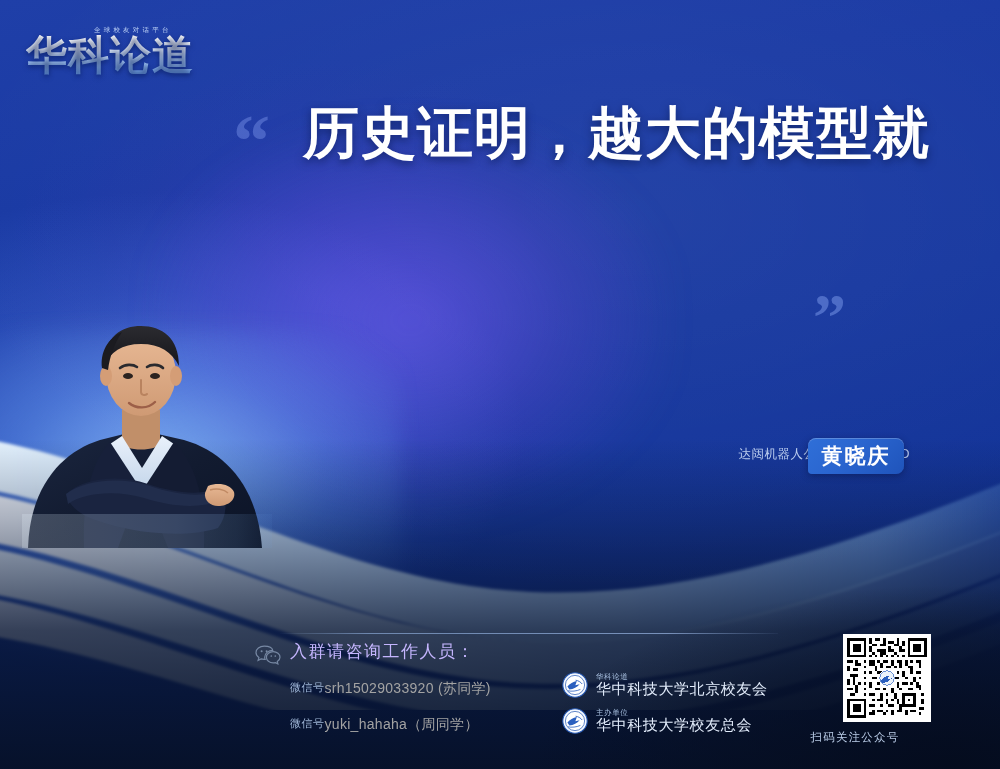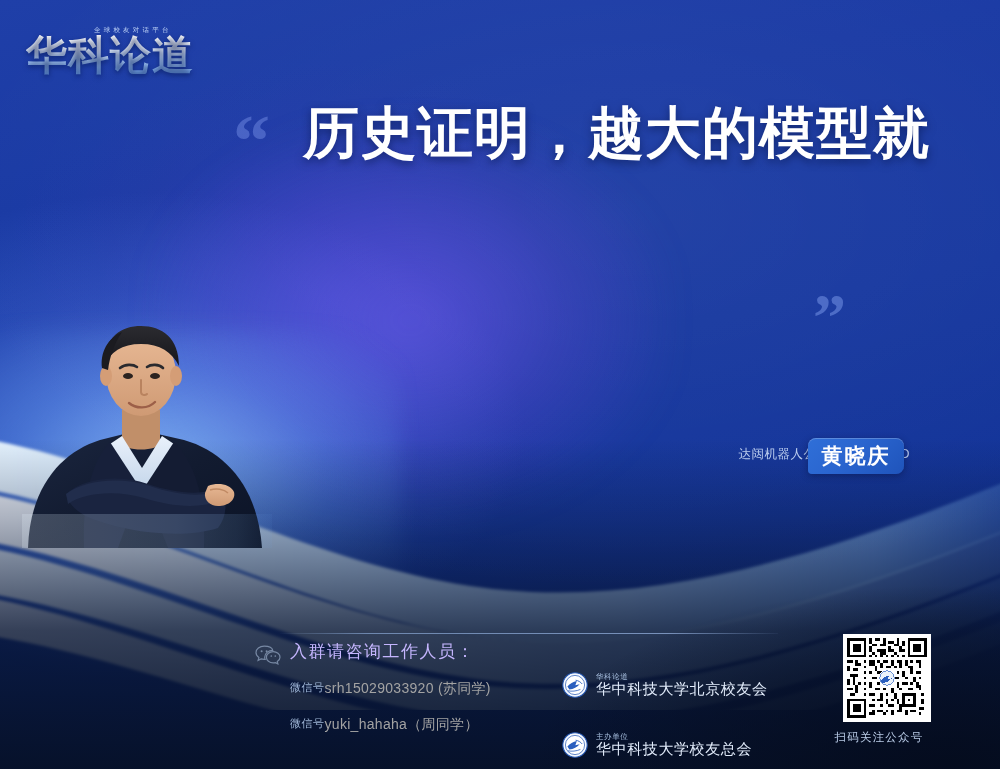--- a/index.html
+++ b/index.html
@@ -136,31 +136,31 @@
     font-family: "DejaVu Sans", sans-serif;
   }
   .contact-row { position: absolute; display: flex; align-items: flex-start; gap: 0; }
   .contact-row.r1 { left: 290px; top: 680px; }
   .contact-row.r2 { left: 290px; top: 716px; }
   .contact-label { font-size: 11px; color: #9fb6d6; letter-spacing: 0.5px; }
   .contact-value { font-size: 14px; color: #a3a3a3; letter-spacing: 0.3px; }
 
   .org { position: absolute; display: flex; align-items: center; gap: 8px; }
   .org.o1 { left: 562px; top: 672px; }
-  .org.o2 { left: 562px; top: 708px; margin-top: 24px; }
+  .org.o2 { left: 562px; top: 708px; }
   .org-seal { width: 26px; height: 26px; flex: 0 0 26px; }
   .org-text { display: flex; flex-direction: column; line-height: 1.05; }
   .org-kind { font-size: 7.5px; color: #aac2e2; letter-spacing: 0.6px; margin-bottom: 1px; }
   .org-name { font-size: 15px; color: #e2ecfb; letter-spacing: 0.6px; font-family: "DejaVu Sans", sans-serif; }
 
   
   .qr-box { position: absolute; left: 843px; top: 634px; width: 88px; height: 88px; background: #ffffff; padding: 4px; }
   .qr-box svg { display: block; }
   .qr-caption {
-    position: absolute; left: 820px; top: 730px; width: 118px; text-align: center;
+    position: absolute; left: 796px; top: 730px; width: 118px; text-align: center;
     font-size: 11.5px; color: #b9cbe6; letter-spacing: 1.2px;
     font-family: "DejaVu Sans", sans-serif;
   }
 </style>
 </head>
 <body>
 
 <div id="poster">
 
   <div class="bg-base"></div>

